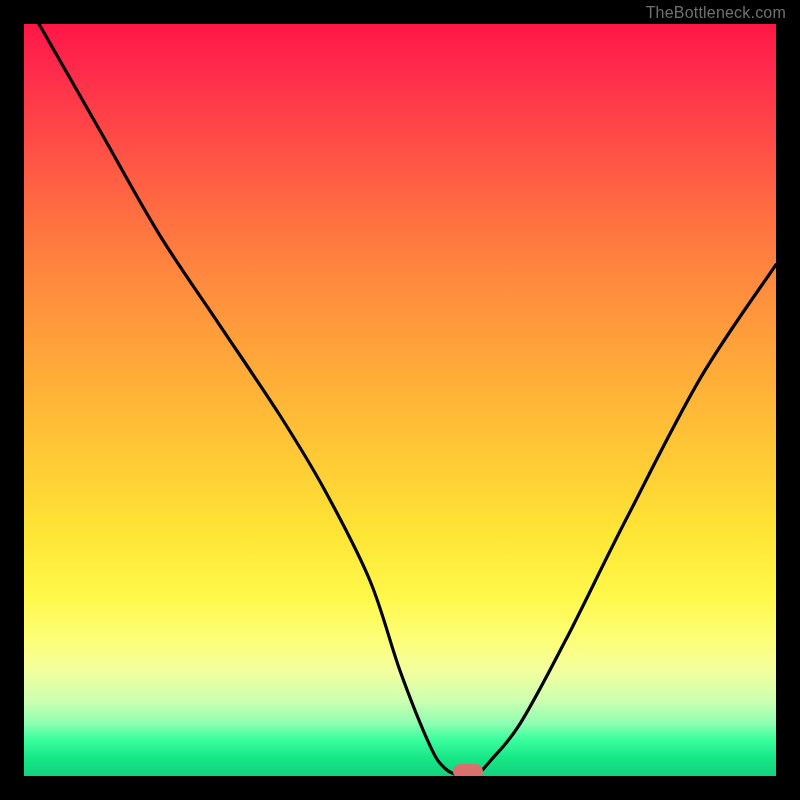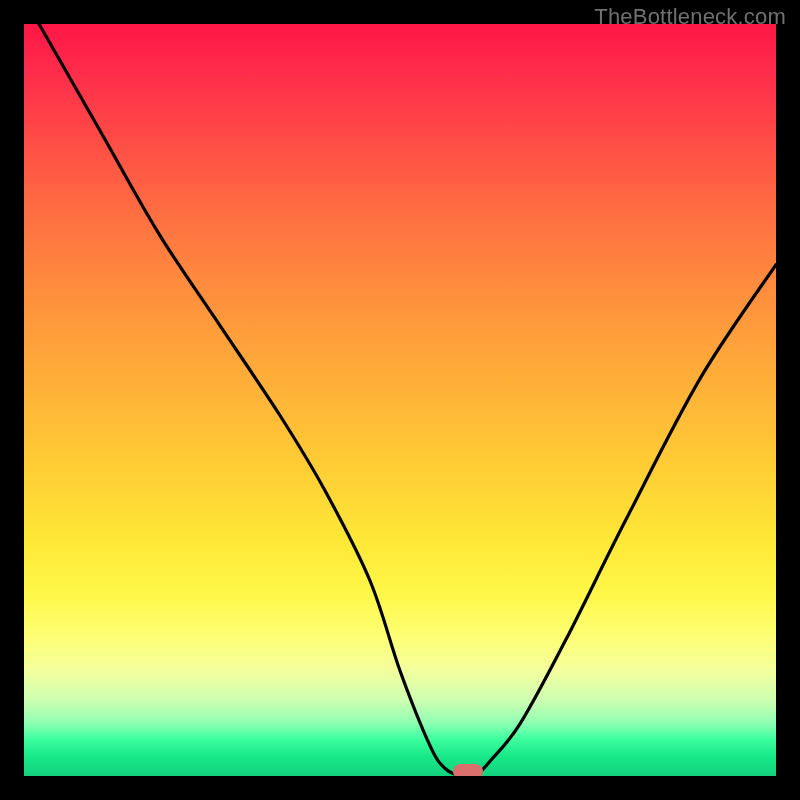--- a/index.html
+++ b/index.html
@@ -15,21 +15,21 @@
     position: relative;
     width: 800px;
     height: 800px;
     background: #000;
   }
   .watermark {
     position: absolute;
     top: 4px;
     right: 14px;
     color: #707070;
-    font-size: 22px;
+    font-size: 16px;
     font-weight: 500;
     letter-spacing: 0.2px;
     z-index: 5;
   }
   .plot-area {
     position: absolute;
     left: 24px;
     top: 24px;
     width: 752px;
     height: 752px;

